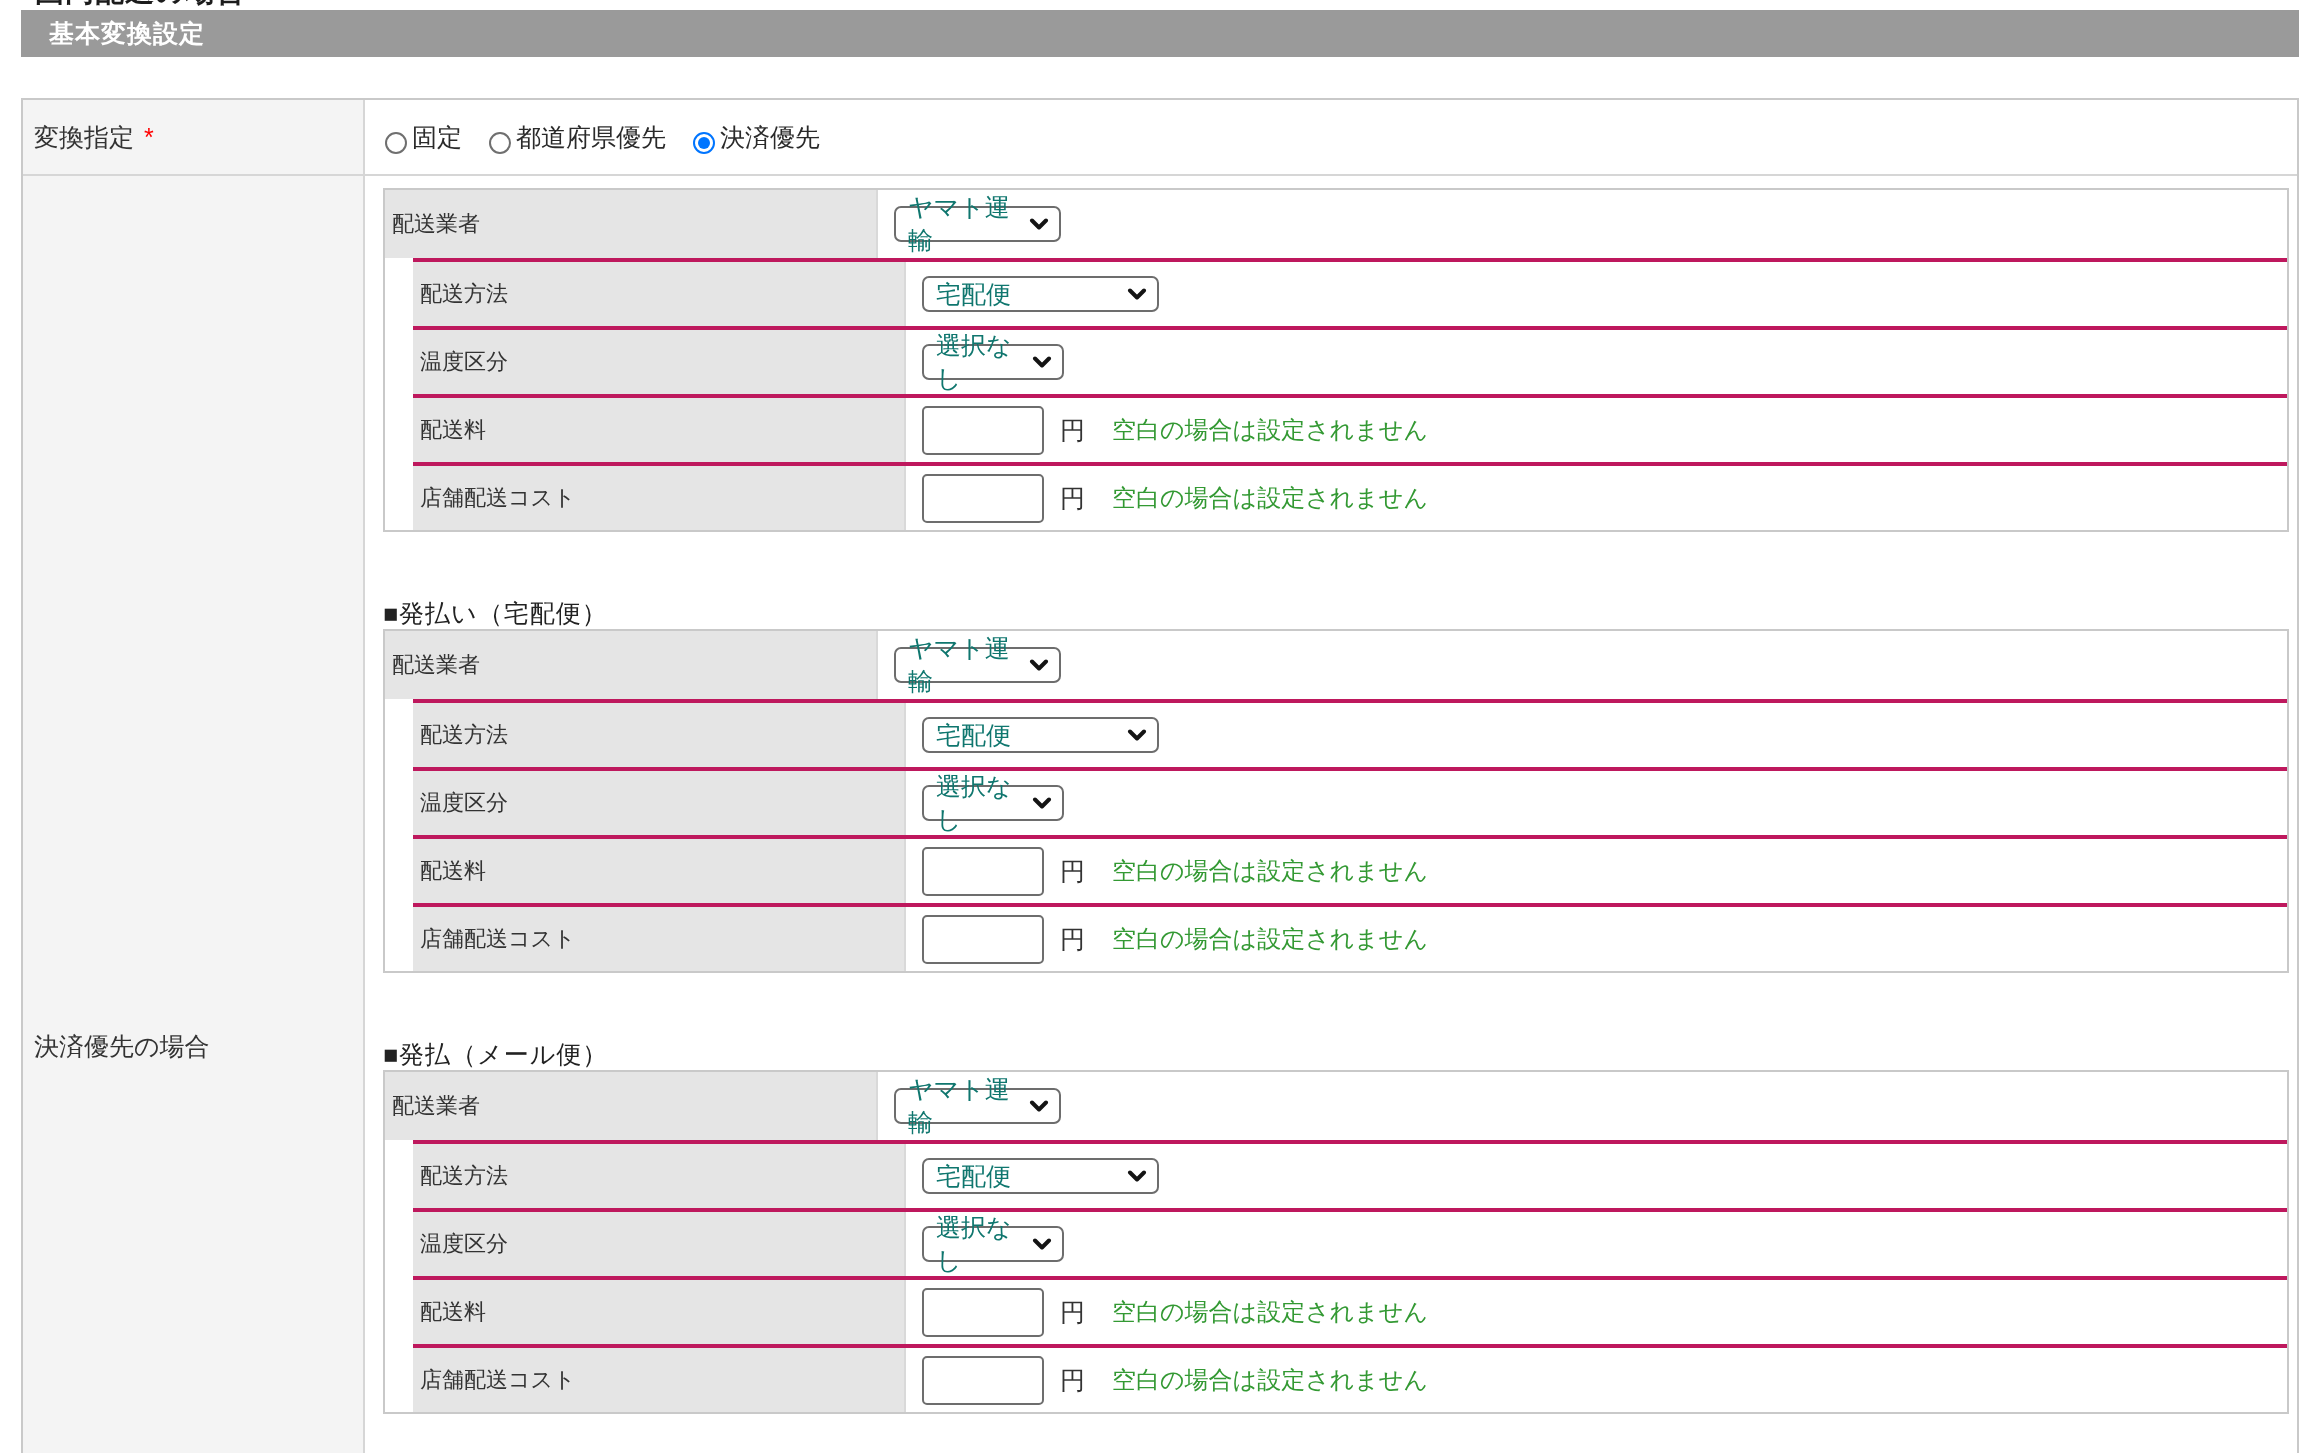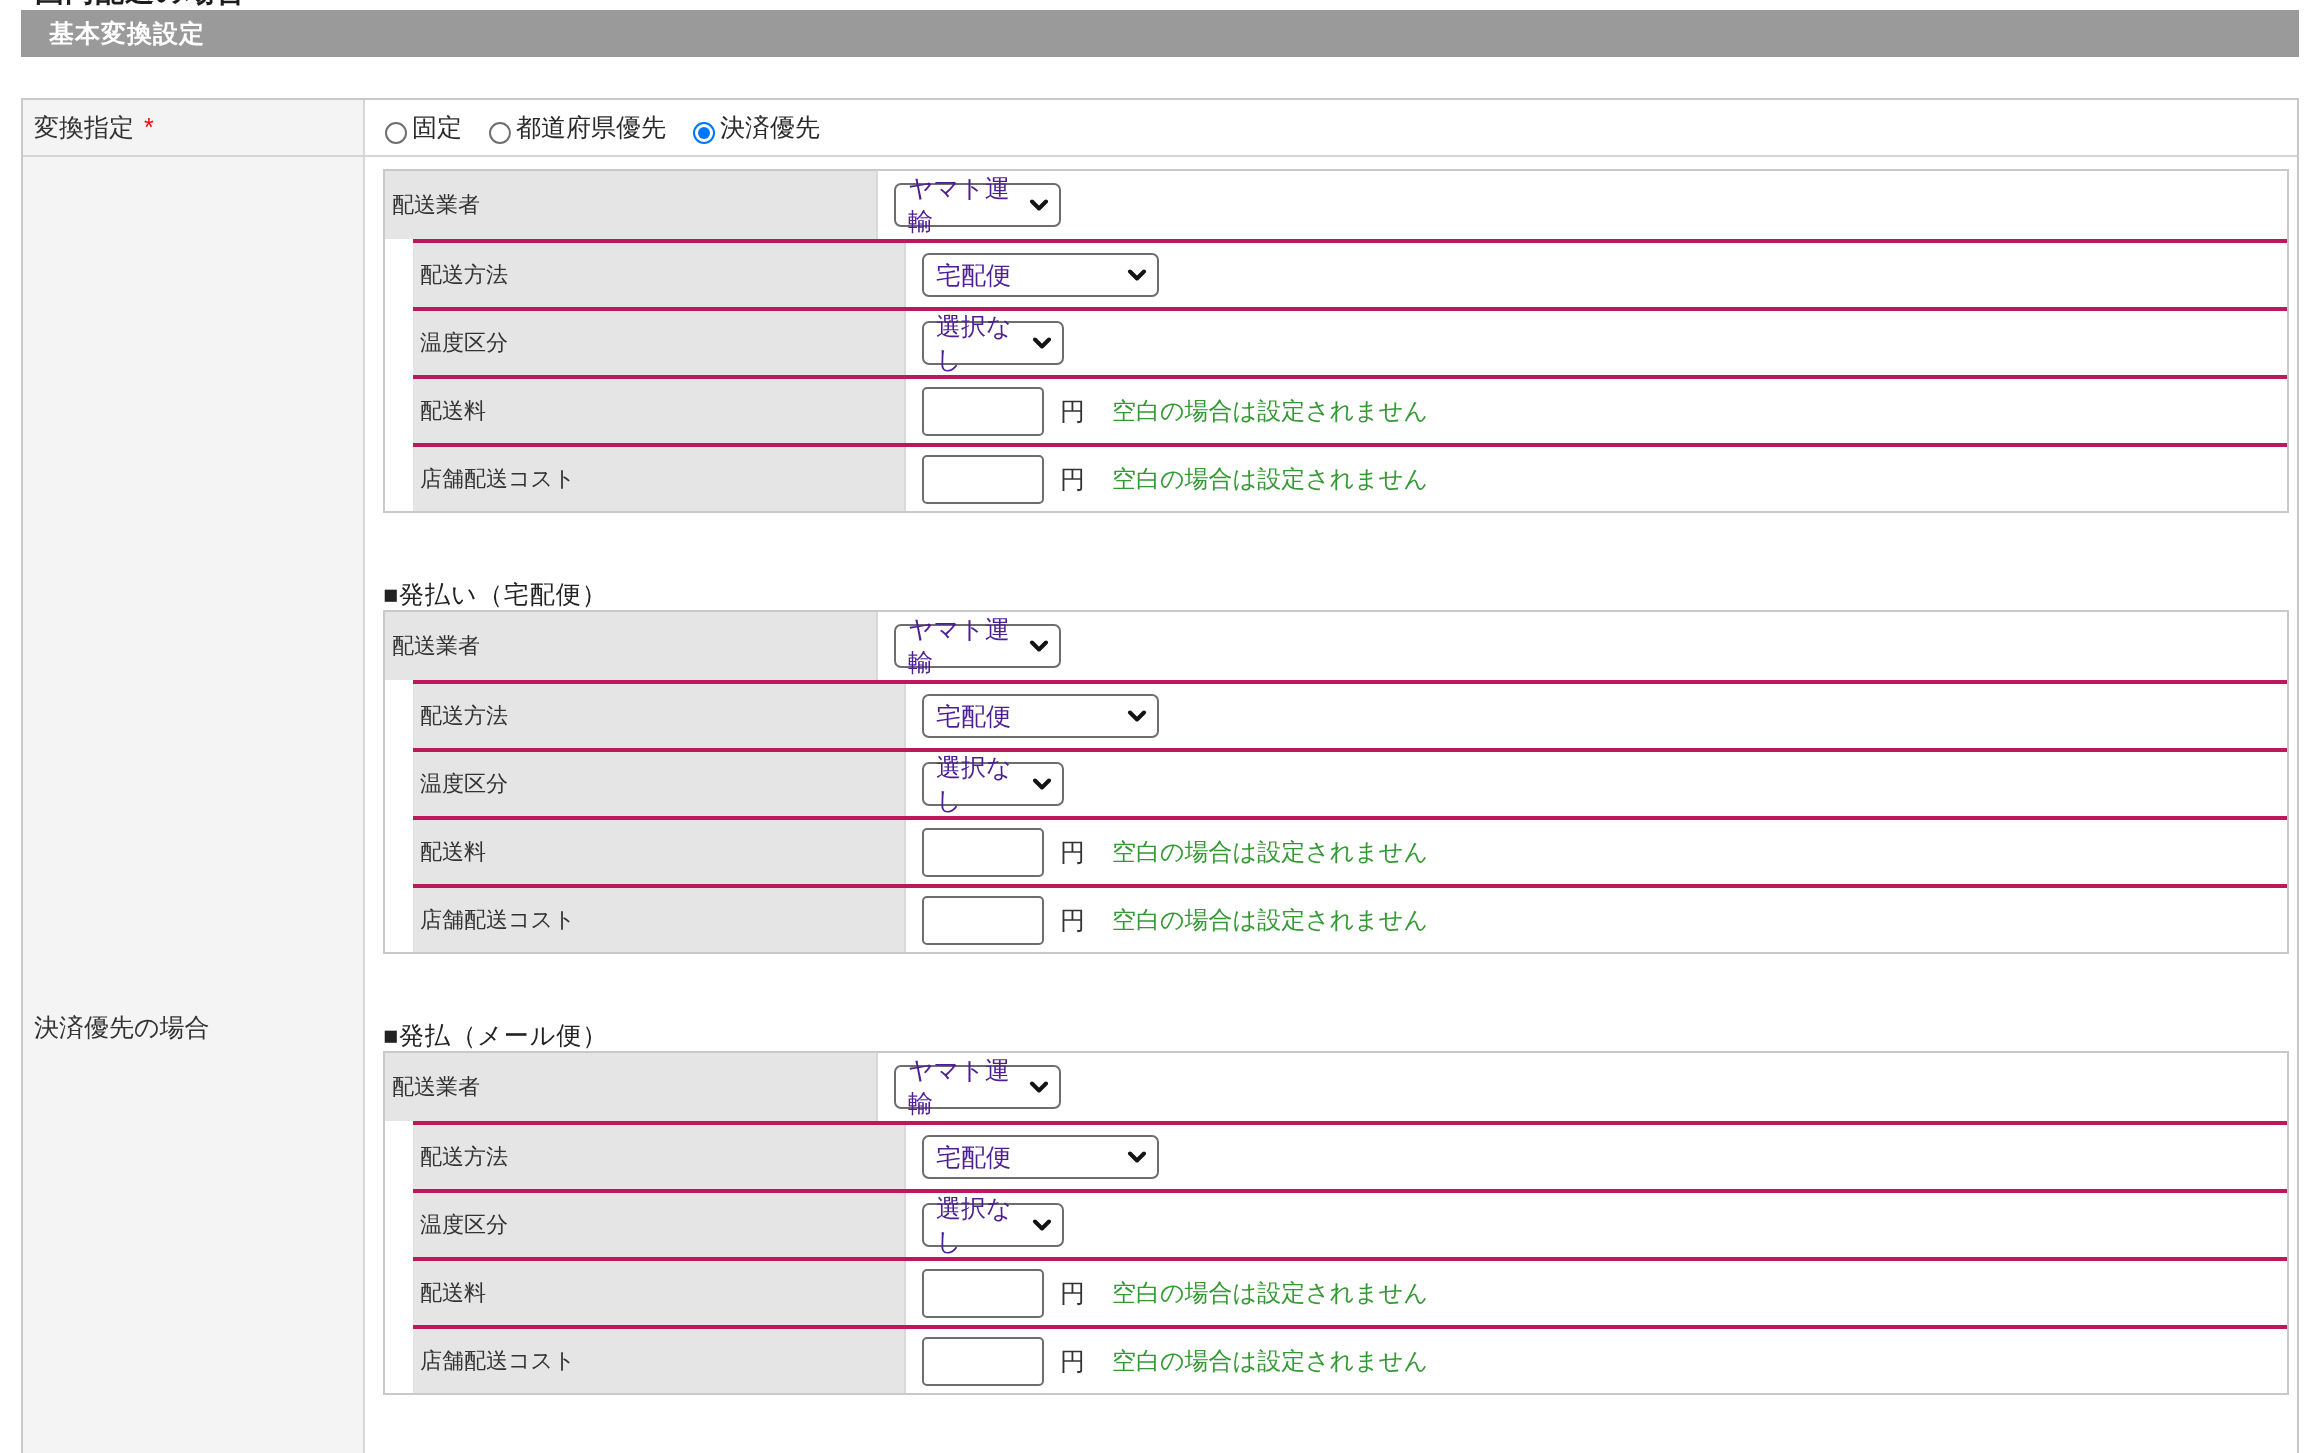--- a/index.html
+++ b/index.html
@@ -14,21 +14,21 @@
   
   .section-bar { position:absolute; top:10px; left:21px; width:2278px; height:47px;
                  background:#9a9a9a; display:flex; align-items:center; }
   .section-bar span { color:#fff; font-weight:bold; font-size:25px; padding-left:28px; letter-spacing:1px; }
 
   
   .outer-table { position:absolute; top:98px; left:21px; width:2278px; height:1355px;
                  border:2px solid #c9c9c9; border-bottom:none; background:#fff;
                  display:flex; flex-direction:column; }
   .orow { display:flex; }
-  .orow-1 { height:57px; border-bottom:2px solid #d6d6d6; }
+  .orow-1 { height:76px; border-bottom:2px solid #d6d6d6; }
   .orow-2 { flex:1; }
   .olabel { width:342px; background:#f4f4f4; border-right:2px solid #d6d6d6;
             font-size:25px; color:#333; padding-left:11px; flex-shrink:0; }
   .orow-1 .olabel { display:flex; align-items:center; }
   .req { color:#f00; margin-left:10px; font-size:25px; }
   .ocontent { flex:1; background:#fff; min-width:0; }
 
   
   .radio-row { display:flex; align-items:center; height:100%; padding-left:20px; gap:27px; }
   .radio-item { display:inline-flex; align-items:flex-end; gap:5px; font-size:25px; color:#2a2a2a; cursor:default; }
@@ -45,23 +45,23 @@
   .ship-section + .ship-section { margin-top:67px; }
 
   .itable { width:1906px; border:2px solid #c9c9c9; background:#fff; }
   .irow { display:flex; height:68px; }
   .irow + .irow { border-top:4px solid #be185d;margin-left:28px; }
   .ilabel { width:493px; background:#e5e5e5; border-right:2px solid #d9d9d9;
             display:flex; align-items:center; padding-left:7px; font-size:22px; color:#333; flex-shrink:0; }
   .ictrl { flex:1; display:flex; align-items:center; padding-left:16px; background:#fff; }
 
   
-  .select { height:44px; border:2px solid #6d6d6d; border-radius:7px; background:#fff;
+  .select { height:36px; border:2px solid #6d6d6d; border-radius:7px; background:#fff;
             display:inline-flex; align-items:center; justify-content:space-between;
-            padding:0 10px 0 12px; font-size:25px; color:#4c1d95; cursor:default; }
+            padding:0 10px 0 12px; font-size:25px; color:#0f766e; cursor:default; }
   .sel-w0 { width:167px; }
   .sel-w1 { width:237px; }
   .sel-w2 { width:142px; }
   .chevron-icon { flex-shrink:0; margin-left:8px; }
 
   .txt { width:122px; height:49px; border:2px solid #6d6d6d; border-radius:5px; background:#fff;
          font-size:25px; padding:0 8px; outline:none; }
   .unit { margin-left:16px; font-size:25px; color:#333; }
   .note { margin-left:27px; font-size:24px; color:#339933; }
 </style>

